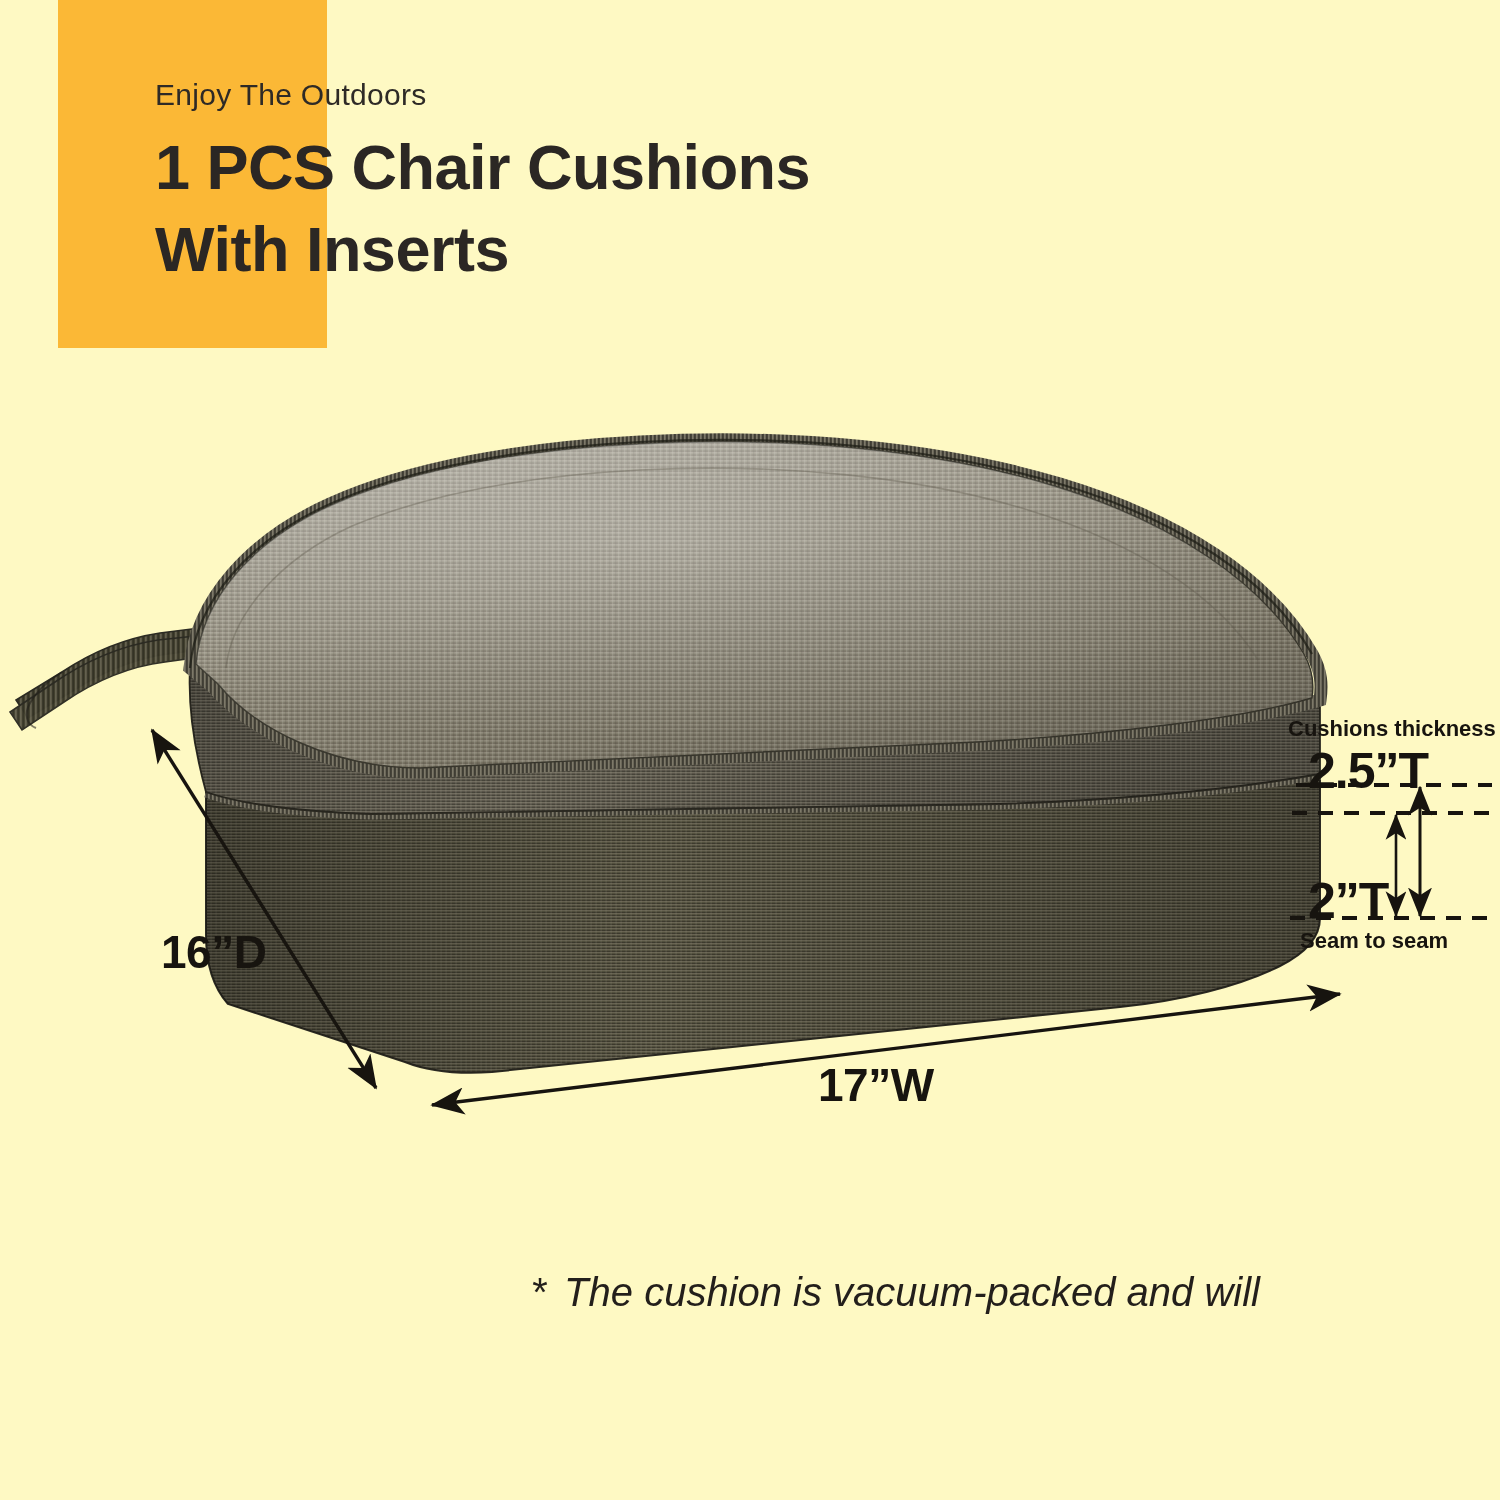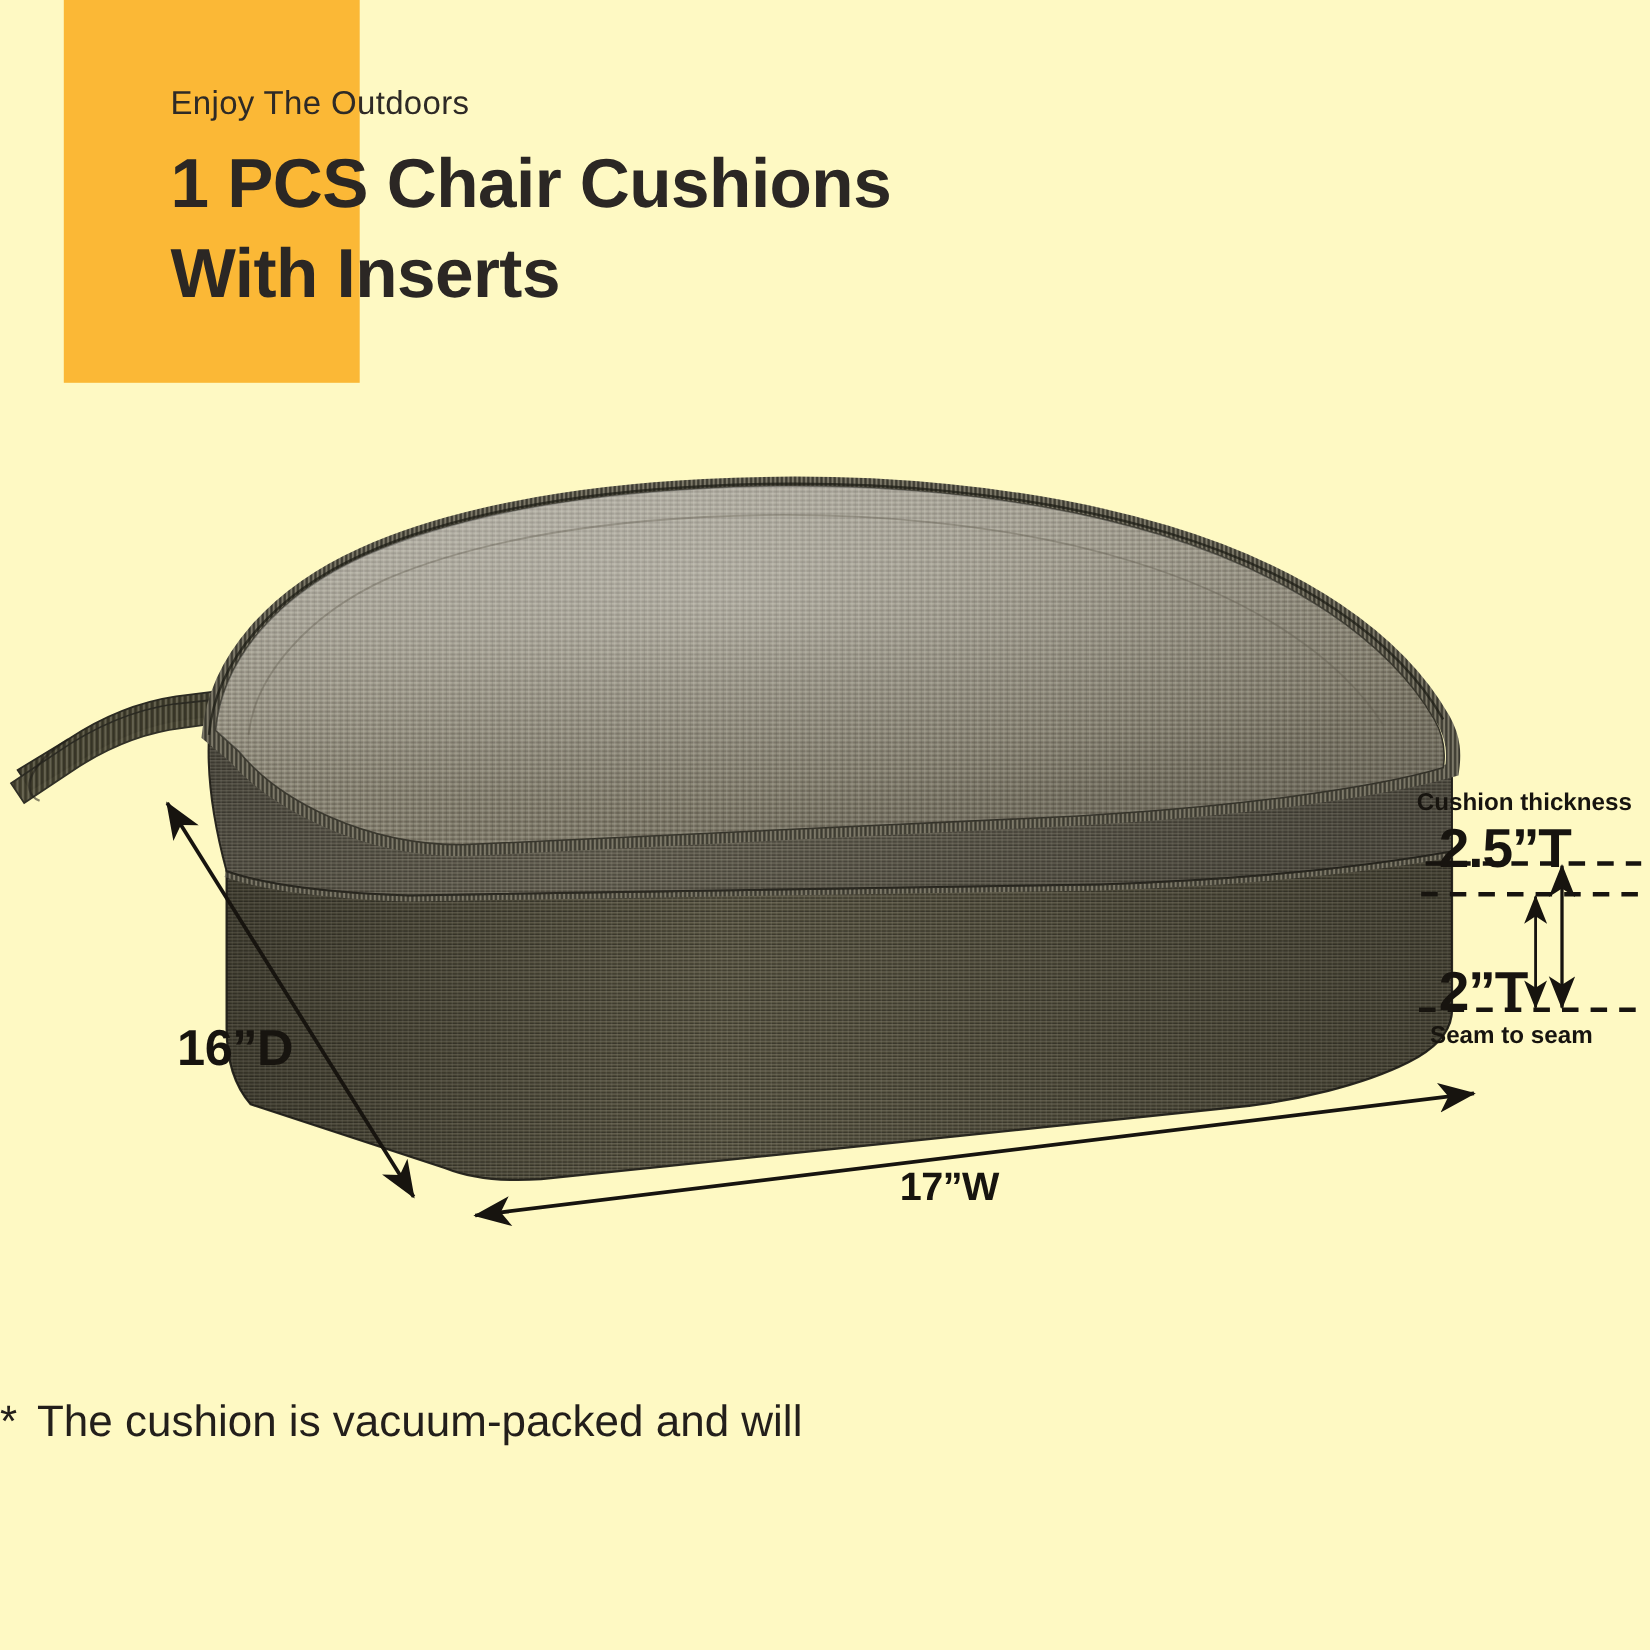--- a/index.html
+++ b/index.html
@@ -58,44 +58,45 @@
 
   
   .dim-label {
     position:absolute;
     font-weight:700;
     color:#17140F;
     white-space:nowrap;
   }
 
   .dim-16d  { left:161px; top:925px;  font-size:46px; letter-spacing:-0.5px; }
-  .dim-17w  { left:818px; top:1058px; font-size:36px; letter-spacing:-0.5px; }
+  .dim-17w  { left:818px; top:1058px; font-size:46px; letter-spacing:-0.5px; }
   .dim-25t  { left:1308px; top:742px; font-size:50px; letter-spacing:-1px; }
   .dim-2t   { left:1308px; top:872px; font-size:50px; letter-spacing:-1px; }
 
   .cap-label {
     position:absolute;
     font-size:22px;
     font-weight:700;
     color:#17140F;
     white-space:nowrap;
   }
   .cap-top    { left:1288px; top:716px; }
   .cap-bottom { left:1300px; top:928px; }
 
   
   .footnote {
     position:absolute;
     left:0; top:1262px;
     width:1260px;
-    text-align:left;
+    text-align:right;
     font-size:40px;
     line-height:1.52;
     color:#231F1B;
     font-weight:400;
+    font-style:italic;
   }
   .footnote .star { font-size:40px; padding-right:18px; }
   .footnote .l1, .footnote .l2 { display:block; }
 </style>
 </head>
 <body>
 
 <div id="page">
 
   <div class="yellow-block"></div>
@@ -306,21 +307,21 @@
 
         <line x1="1420" y1="387" x2="1420" y2="516" stroke="#17140F" stroke-width="3" marker-start="url(#arrowStart)" marker-end="url(#arrowEnd)"></line>
       </g>
     </svg>
   </div>
 
   <div class="dim-label dim-16d">16”D</div>
 
   <div class="dim-label dim-17w">17”W</div>
 
-  <div class="cap-label cap-top">Cushion thickness</div>
+  <div class="cap-label cap-top">Cushions thickness</div>
 
   <div class="dim-label dim-25t">2.5”T</div>
 
   <div class="dim-label dim-2t">2”T</div>
 
   <div class="cap-label cap-bottom">Seam to seam</div>
 
   <div class="footnote">
     <span class="l1">
       <span class="star">*</span><span>The cushion is vacuum-packed and will</span>

